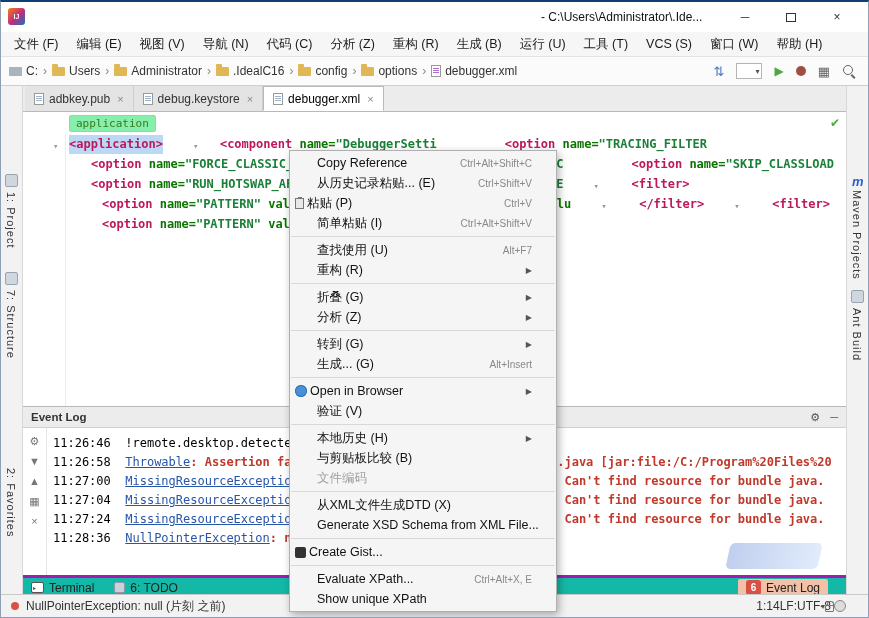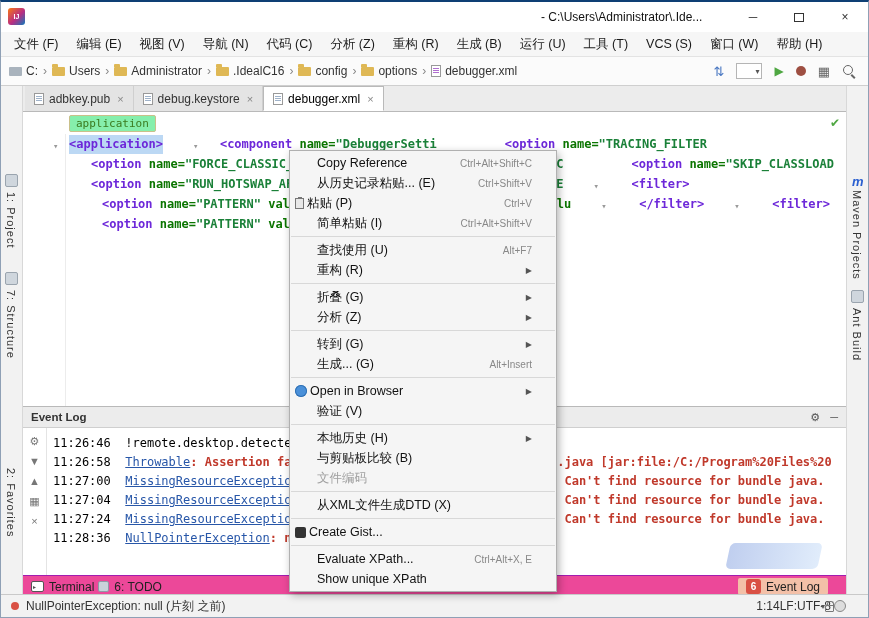--- a/index.html
+++ b/index.html
@@ -1,20 +1,20 @@
 <!DOCTYPE html>
 <html><head>
 <meta charset="utf-8">
 <style>
   * { box-sizing: border-box; margin: 0; padding: 0; }
   html,body { width:869px; height:618px; overflow:hidden; font-family:"Liberation Sans",sans-serif; background:#fff; }
   .window { position:relative; width:869px; height:618px; background:#fff; border:1px solid #8fa0b5; border-top:2px solid #0e3f74; overflow:hidden; }
 
   
-  .titlebar { position:absolute; top:0; left:0; right:0; height:30px; background:#ffffff; }
+  .titlebar { position:absolute; top:0; left:0; right:8px; height:30px; background:#ffffff; }
   .app-logo { position:absolute; left:7px; top:6px; width:17px; height:17px; border-radius:3px;
               background:linear-gradient(135deg,#f97a12 0%,#b92d82 55%,#0a7bbd 100%);
               color:#fff; font-size:7px; font-weight:bold; display:flex; align-items:center; justify-content:center; }
   .title-text { position:absolute; left:540px; top:8px; font-size:12px; color:#111; white-space:nowrap; }
   .win-controls { position:absolute; right:0; top:0; display:flex; height:30px; }
   .win-btn { width:46px; height:30px; display:flex; align-items:center; justify-content:center; font-size:12px; color:#333; }
   .max-glyph { width:10px; height:9px; border:1px solid #333; display:inline-block; }
 
   
   .menubar { position:absolute; top:30px; left:0; right:0; height:25px; background:#f6f6f6; display:flex; align-items:center; padding-left:4px; border-bottom:1px solid #e3e3e3; }
@@ -60,21 +60,21 @@
   .editor { position:absolute; top:110px; left:22px; right:22px; height:294px; background:#ffffff; overflow:hidden; }
   .editor-crumbs { height:22px; display:flex; align-items:center; padding-left:46px; }
   .tag-chip { font:11px "DejaVu Sans Mono",monospace; color:#3a7a1e; background:#86efac; border:1px solid #c9c08a; padding:1px 6px; border-radius:2px; }
   .inspection-check { position:absolute; top:4px; right:6px; color:#4fa742; font-size:12px; }
   .gutter-line { position:absolute; left:42px; top:22px; bottom:0; width:1px; background:#ececec; }
   .code { position:absolute; top:22px; left:0; right:0; bottom:0; }
   .code-line { position:relative; height:19px; font:12px "DejaVu Sans Mono",monospace; white-space:pre; line-height:19px; }
   .fold { position:absolute; left:30px; top:0; font-size:9px; color:#9a9a9a; }
   .code-text { display:inline-block; }
   .sel-bg { background:#bcd8f4; }
-  .tok-tag { color:#6d28d9; font-weight:bold; }
+  .tok-tag { color:#be185d; font-weight:bold; }
   .tok-attr { color:#0b7500; font-weight:bold; }
   .tok-str { color:#1a8038; font-weight:bold; }
 
   
   .eventlog { position:absolute; top:404px; left:22px; right:22px; height:169px; background:#fff; border-top:1px solid #b9b9b9; }
   .el-header { height:21px; background:#ececec; border-bottom:1px solid #cfcfcf; display:flex; align-items:center; padding:0 8px; }
   .el-title { font-size:11.5px; color:#333; font-weight:bold; }
   .el-header-icons { margin-left:auto; display:flex; align-items:center; gap:10px; color:#555; font-size:11px; }
   .el-toolbar { position:absolute; left:0; top:21px; bottom:0; width:24px; border-right:1px solid #e4e4e4; display:flex; flex-direction:column; align-items:center; padding-top:6px; gap:6px; }
   .el-tool-ico { width:14px; height:14px; font-size:11px; color:#777; display:flex; align-items:center; justify-content:center; }
@@ -82,21 +82,21 @@
   .log-row { position:relative; height:19px; font:12px "DejaVu Sans Mono",monospace; white-space:pre; line-height:19px; }
   .log-time { color:#000; }
   .log-plain { color:#000; }
   .log-link { color:#2756a8; text-decoration:underline; }
   .log-err { color:#c0392b; font-weight:bold; }
   .log-right { position:absolute; left:497px; top:0; color:#c0392b; font-weight:bold; white-space:pre; }
   .watermark { position:absolute; right:26px; bottom:6px; width:92px; height:26px; border-radius:5px; transform:skew(-12deg);
                background:linear-gradient(90deg, rgba(40,90,200,.45), rgba(100,160,235,.30)); opacity:.65; }
 
   
-  .terminalbar { position:absolute; top:573px; left:22px; right:22px; height:22px; background:#ec4899; border-top:1px solid #a21caf; display:flex; align-items:center; gap:4px; padding:0 8px; }
+  .terminalbar { position:absolute; top:573px; left:22px; right:22px; height:22px; background:#14b8a6; border-top:3px solid #a21caf; display:flex; align-items:center; gap:20px; padding:0 8px; }
   .tb-item { display:flex; align-items:center; gap:5px; font-size:12px; color:#222; }
   .terminal-icon { width:13px; height:11px; border:1px solid #555; border-radius:2px; background:#fff; position:relative; }
   .terminal-icon::before { content:"▸"; font-size:6px; position:absolute; left:1px; top:1px; color:#555; }
   .todo-icon { width:11px; height:11px; background:#c9d2da; border:1px solid #8e9aa5; border-radius:2px; }
   .el-badge { margin-left:auto; margin-right:10px; display:flex; align-items:center; gap:5px; background:#f3c0a8; padding:1px 8px; border-radius:2px; }
   .badge-count { min-width:15px; height:15px; border-radius:3px; background:#d95044; color:#fff; font-size:10px; font-weight:bold; display:flex; align-items:center; justify-content:center; padding:0 3px; }
   .badge-label { font-size:12px; color:#222; }
 
   
   .statusbar { position:absolute; bottom:0; left:0; right:0; height:23px; background:#f2f2f2; border-top:1px solid #c9c9c9; display:flex; align-items:center; padding:0 10px; }
@@ -392,20 +392,25 @@
         <span class="cm-icon"></span>
         <span class="cm-label">文件编码</span>
         <span class="cm-spacer"></span>
       </div>
       <div class="cm-sep"></div>
       <div class="cm-item">
         <span class="cm-icon"></span>
         <span class="cm-label">从XML文件生成DTD (X)</span>
         <span class="cm-spacer"></span>
       </div>
+      <div class="cm-item">
+        <span class="cm-icon"></span>
+        <span class="cm-label">Generate XSD Schema from XML File...</span>
+        <span class="cm-spacer"></span>
+      </div>
       <div class="cm-sep"></div>
       <div class="cm-item">
         <span class="cm-icon ic-gist"></span>
         <span class="cm-label">Create Gist...</span>
         <span class="cm-spacer"></span>
       </div>
       <div class="cm-sep"></div>
       <div class="cm-item">
         <span class="cm-icon"></span>
         <span class="cm-label">Evaluate XPath...</span>

